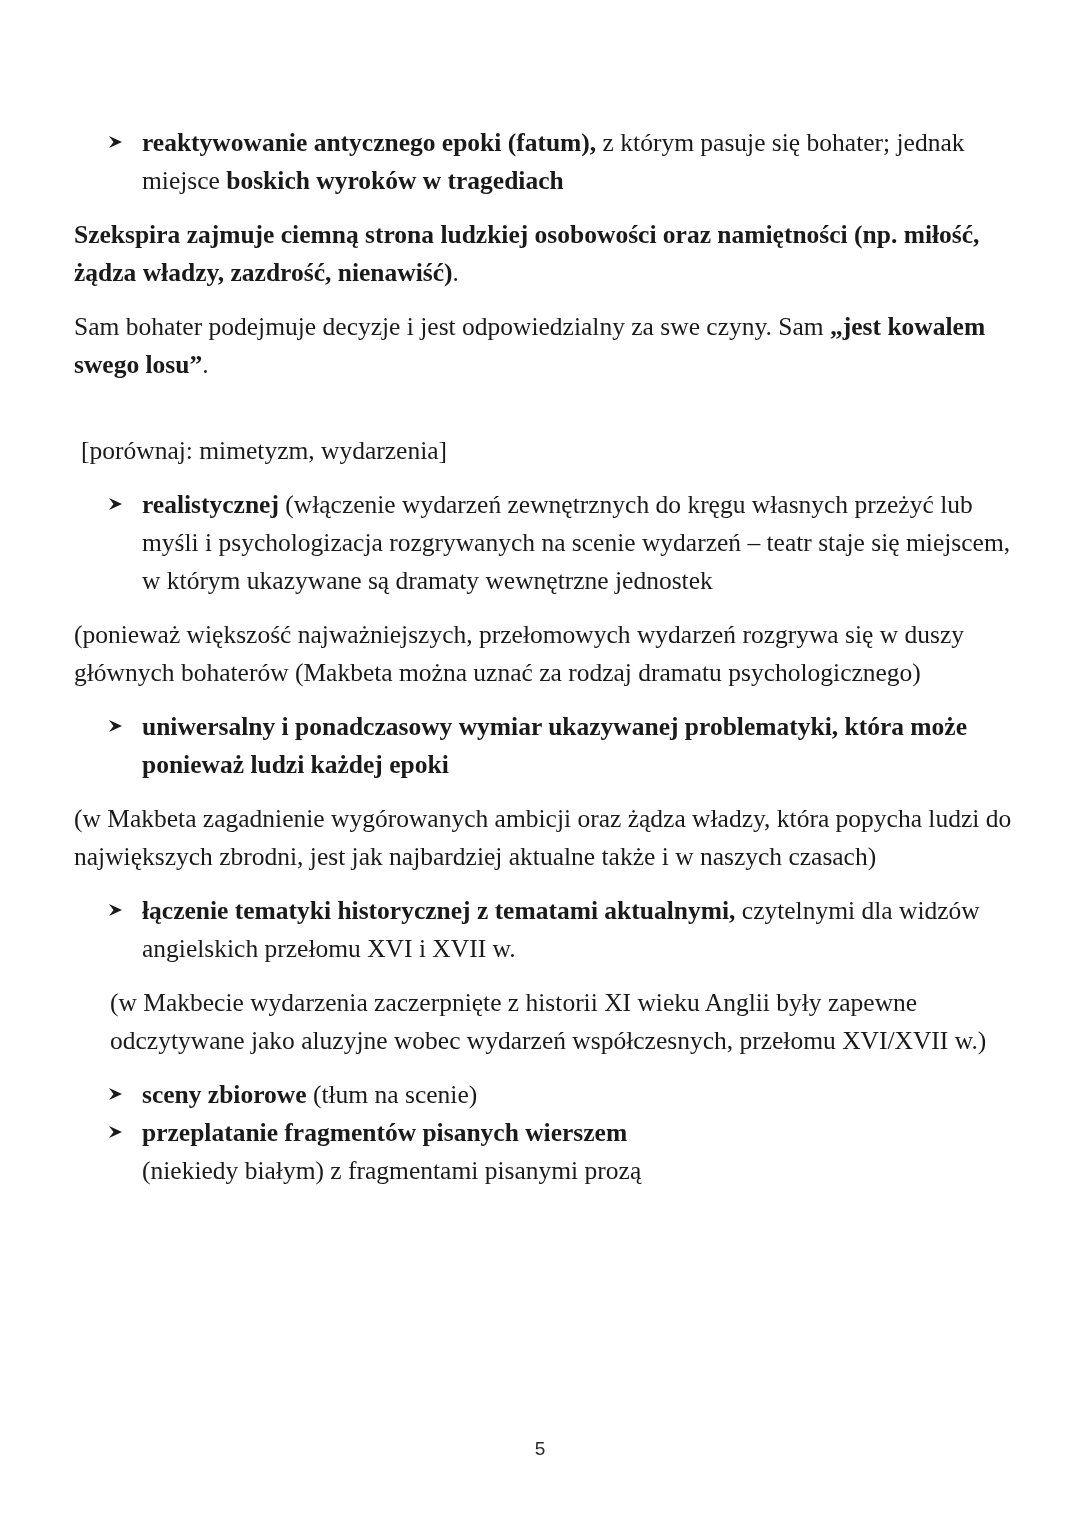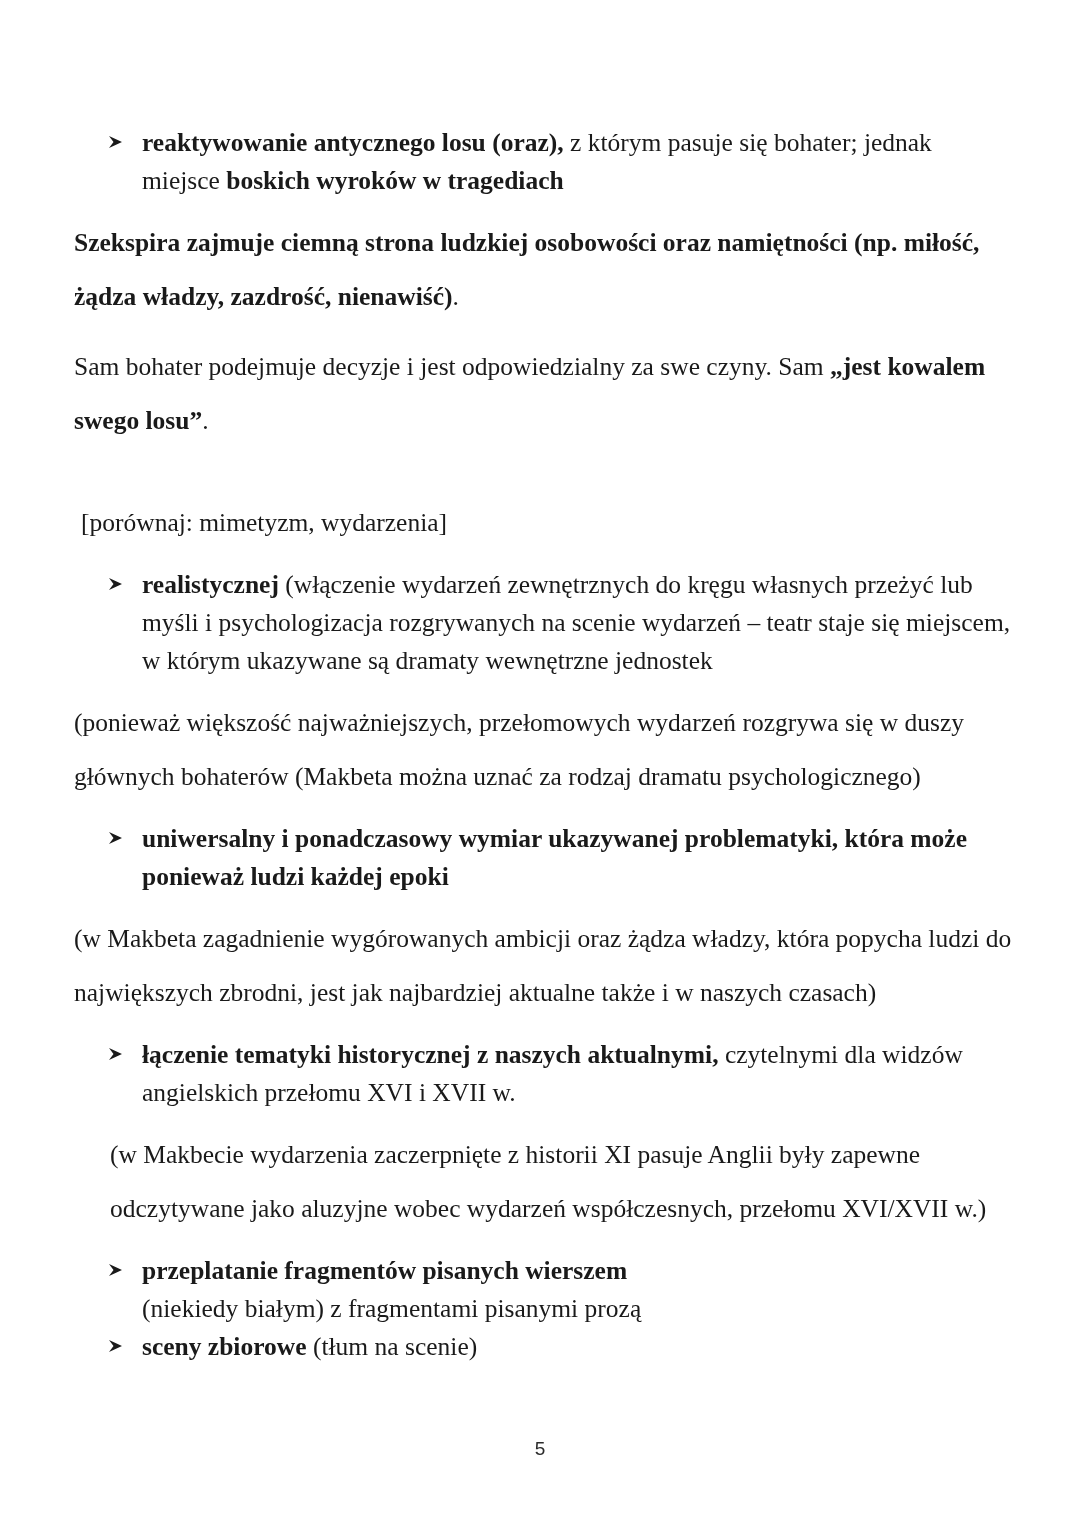--- a/index.html
+++ b/index.html
@@ -19,21 +19,21 @@
   .content {
     position: absolute;
     left: 74px;
     top: 124px;
     width: 940px;
   }
 
   
   .body-para {
     font-size: 25.5px;
-    line-height: 54px;
+    line-height: 38px;
     margin: 0;
     padding: 0;
   }
 
   
   .indent-sm { padding-left: 7px; }
 
   
   .indent-md { padding-left: 36px; }
 
@@ -76,21 +76,21 @@
 
 <div class="page">
   <div class="content">
 
     <div class="bullet">
       <span class="glyph">
         <svg width="18" height="14" viewBox="0 0 18 14" aria-hidden="true">
             <path d="M1 1 L14 7 L1 13 L5.5 7 Z" fill="#1a1a1a"></path>
           </svg>
       </span>
-      <span><b>reaktywowanie antycznego losu (oraz),</b> z którym pasuje się bohater; jednak miejsce <b>boskich wyroków w tragediach</b></span>
+      <span><b>reaktywowanie antycznego epoki (fatum),</b> z którym pasuje się bohater; jednak miejsce <b>boskich wyroków w tragediach</b></span>
     </div>
 
     <div class="spacer-md"></div>
 
     <div class="body-para">
       <span><b>Szekspira zajmuje ciemną strona ludzkiej osobowości oraz namiętności (np. miłość, żądza władzy, zazdrość, nienawiść)</b>.</span>
     </div>
 
     <div class="spacer-md"></div>
 
@@ -145,45 +145,45 @@
     </div>
 
     <div class="spacer-md"></div>
 
     <div class="bullet">
       <span class="glyph">
         <svg width="18" height="14" viewBox="0 0 18 14" aria-hidden="true">
             <path d="M1 1 L14 7 L1 13 L5.5 7 Z" fill="#1a1a1a"></path>
           </svg>
       </span>
-      <span><b>łączenie tematyki historycznej z naszych aktualnymi,</b> czytelnymi dla widzów angielskich przełomu XVI i XVII w.</span>
+      <span><b>łączenie tematyki historycznej z tematami aktualnymi,</b> czytelnymi dla widzów angielskich przełomu XVI i XVII w.</span>
     </div>
 
     <div class="spacer-md"></div>
 
     <div class="body-para indent-md">
-      <span>(w Makbecie wydarzenia zaczerpnięte z historii XI pasuje Anglii były zapewne odczytywane jako aluzyjne wobec wydarzeń współczesnych, przełomu XVI/XVII w.)</span>
+      <span>(w Makbecie wydarzenia zaczerpnięte z historii XI wieku Anglii były zapewne odczytywane jako aluzyjne wobec wydarzeń współczesnych, przełomu XVI/XVII w.)</span>
     </div>
 
     <div class="spacer-md"></div>
 
     <div class="bullet">
       <span class="glyph">
         <svg width="18" height="14" viewBox="0 0 18 14" aria-hidden="true">
             <path d="M1 1 L14 7 L1 13 L5.5 7 Z" fill="#1a1a1a"></path>
           </svg>
       </span>
-      <span><b>przeplatanie fragmentów pisanych wierszem</b><br>(niekiedy białym) z fragmentami pisanymi prozą</span>
+      <span><b>sceny zbiorowe</b> (tłum na scenie)</span>
     </div>
 
     <div class="bullet">
       <span class="glyph">
         <svg width="18" height="14" viewBox="0 0 18 14" aria-hidden="true">
             <path d="M1 1 L14 7 L1 13 L5.5 7 Z" fill="#1a1a1a"></path>
           </svg>
       </span>
-      <span><b>sceny zbiorowe</b> (tłum na scenie)</span>
+      <span><b>przeplatanie fragmentów pisanych wierszem</b><br>(niekiedy białym) z fragmentami pisanymi prozą</span>
     </div>
 
   </div>
 
   <div class="page-number">5</div>
 </div>
 
 </body></html>

